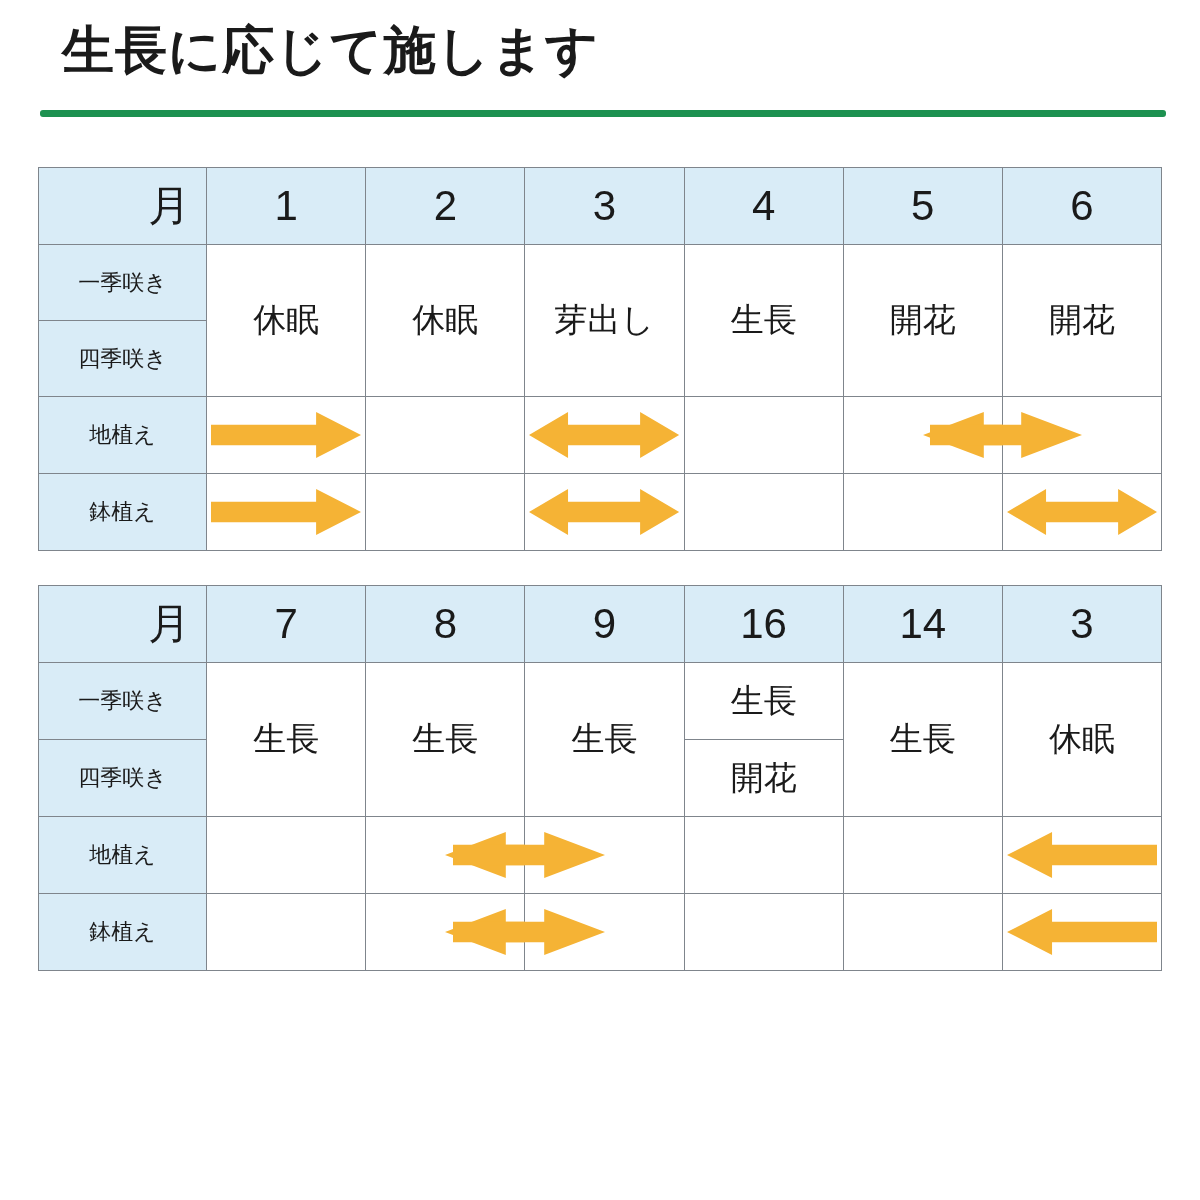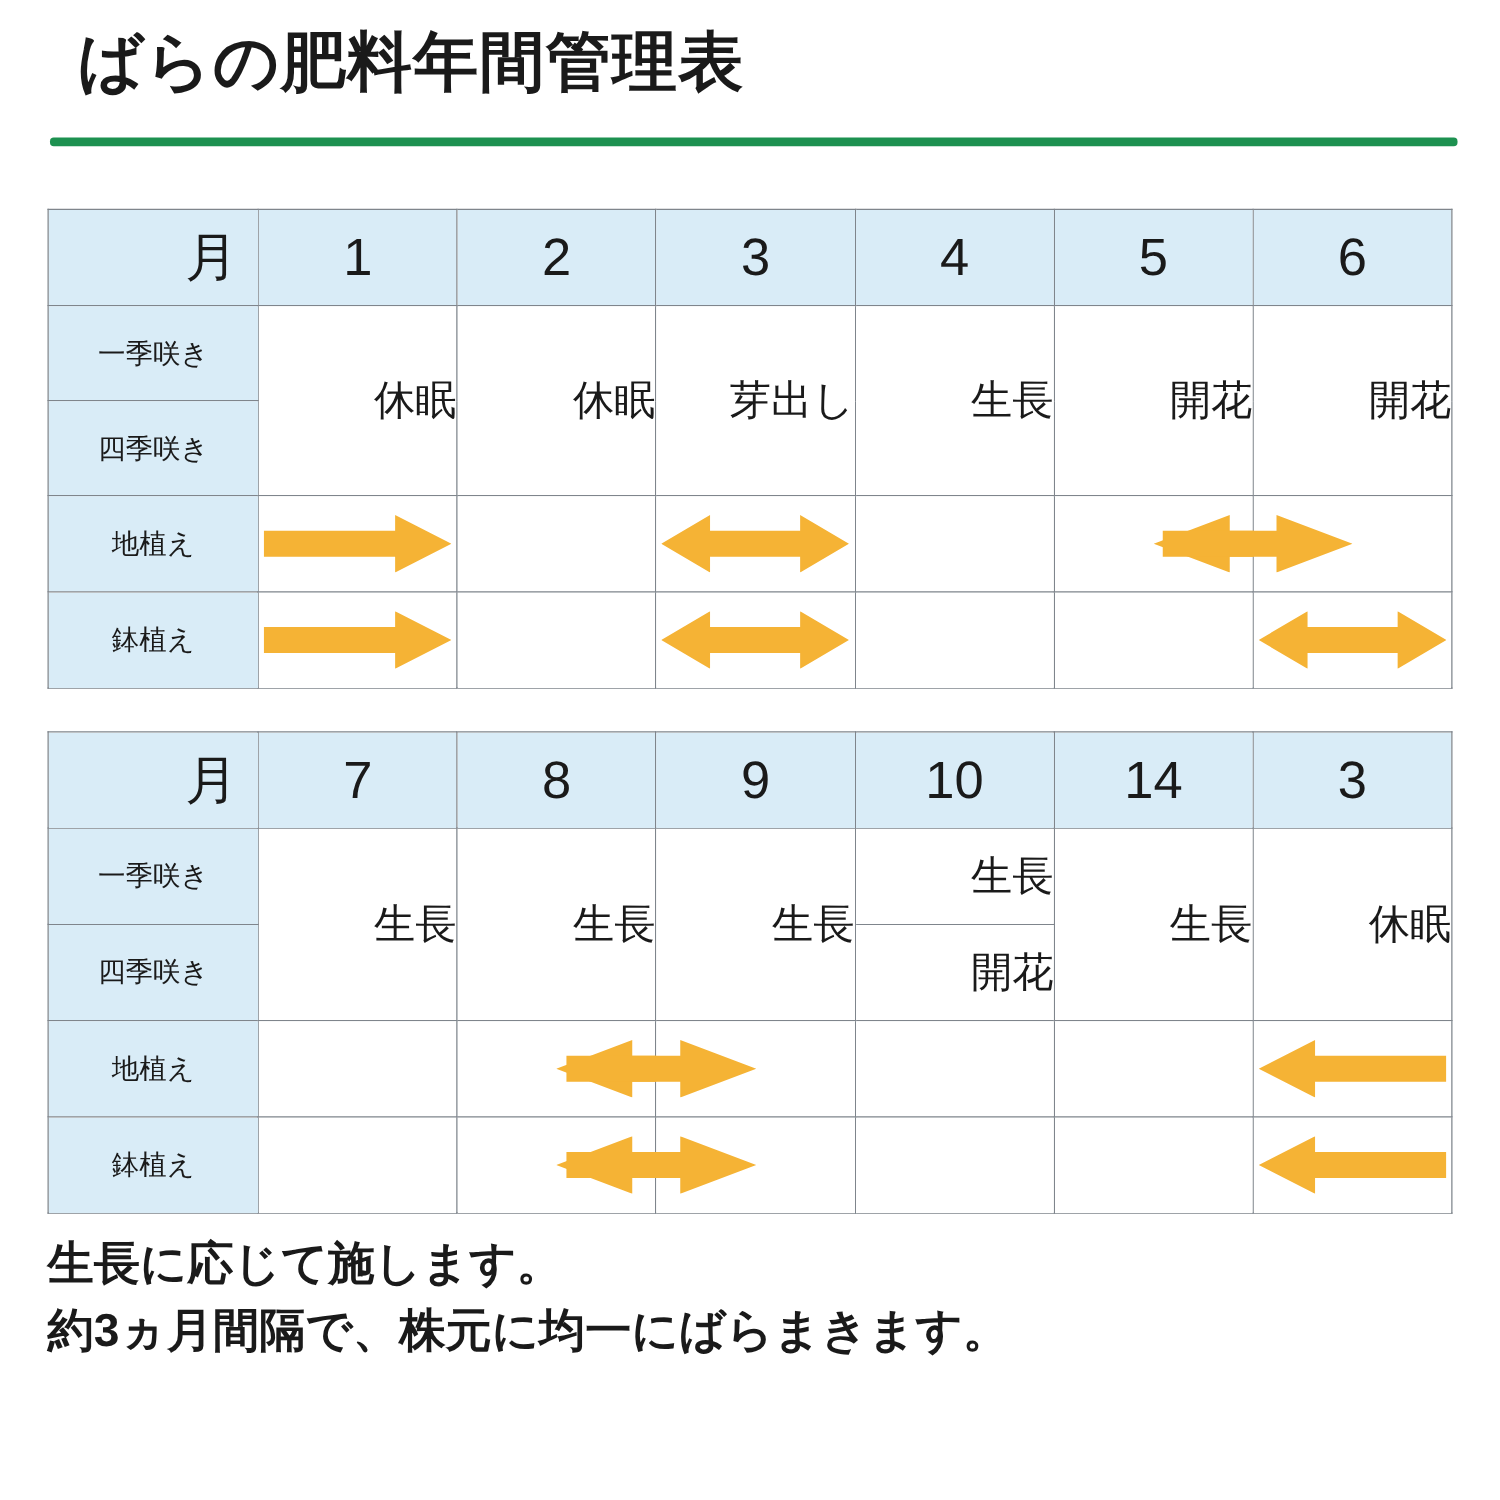--- a/index.html
+++ b/index.html
@@ -64,21 +64,21 @@
     background:#d9ecf7;
     font-size:22px;
     text-align:center;
     height:75px;
   }
   .tbl td.rowlabel.lbl-month{
     text-align:right;
     padding-right:16px;
     font-size:42px;
   }
-  .tbl td.season{height:76px;text-align:right;}
+  .tbl td.season{height:76px;}
   .tbl td.arrowcell{height:76px;}
 
   
   .arrow-wrap{
     position:absolute;
     top:50%;
     transform:translateY(-50%);
     height:46px;
     pointer-events:none;
   }
@@ -101,21 +101,21 @@
     letter-spacing:0px;
     white-space:nowrap;
   }
   .notes div{margin:0;padding:0;}
 </style>
 </head>
 <body>
 
 <div class="page">
 
-  <div class="title">ばらの肥料年間管理表</div>
+  <div class="title">生長に応じて施します</div>
   <div class="title-rule"></div>
 
   <table class="tbl tbl1">
     <colgroup>
       <col class="lbl-col">
         <col class="mon-col">
         <col class="mon-col">
         <col class="mon-col">
       <col class="mon-col">
         <col class="mon-col">
@@ -219,21 +219,21 @@
       <col class="mon-col">
         <col class="mon-col">
         <col class="mon-col">
     </colgroup>
     <tbody>
       <tr>
         <td class="rowlabel lbl-month">月</td>
         <td class="hdr-month">7</td>
         <td class="hdr-month">8</td>
         <td class="hdr-month">9</td>
-        <td class="hdr-month">10</td>
+        <td class="hdr-month">16</td>
         <td class="hdr-month">14</td>
         <td class="hdr-month">3</td>
       </tr>
 
       <tr>
         <td class="rowlabel">一季咲き</td>
         <td class="season" rowspan="2">生長</td>
         <td class="season" rowspan="2">生長</td>
         <td class="season" rowspan="2">生長</td>
         <td class="season">生長</td>
@@ -297,18 +297,14 @@
           <span class="arrow-wrap aw-cell">
             <svg viewBox="0 0 100 40" preserveAspectRatio="none">
               <polygon points="0,20 30,0 30,11 100,11 100,29 30,29 30,40" fill="#f5b335"></polygon>
             </svg>
           </span>
         </td>
       </tr>
     </tbody>
   </table>
 
-  <div class="notes">
-    <div>生長に応じて施します。</div>
-    <div>約3ヵ月間隔で、株元に均一にばらまきます。</div>
-  </div>
 
 </div>
 
 </body></html>

